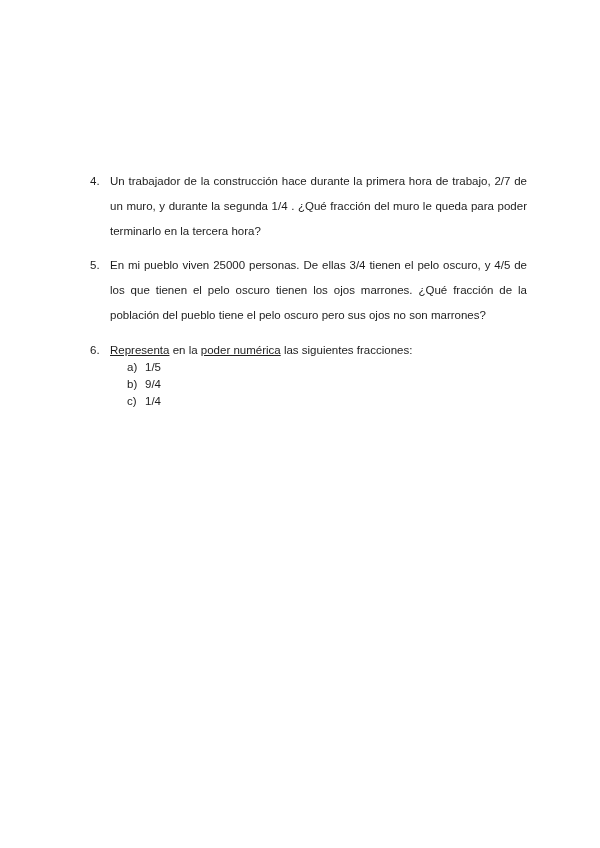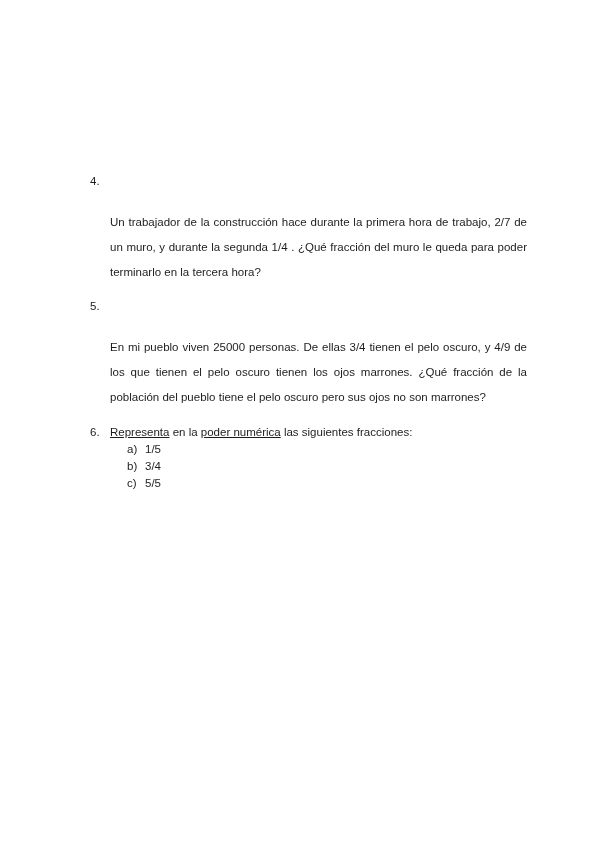--- a/index.html
+++ b/index.html
@@ -27,21 +27,20 @@
     width: 20px;
     flex-shrink: 0;
     line-height: 25px;
   }
   .problem .text {
     flex: 1;
     line-height: 25px;
   }
   .p-justified {
     text-align: justify;
-    margin-top: 41px;
   }
   .gap-after-4 { margin-bottom: 9px; }
   .gap-after-5 { margin-bottom: 14px; }
   .problem.compact .num,
   .problem.compact .text {
     line-height: 17px;
   }
   .u { text-decoration: underline; text-align: right; }
   .sublist { margin: 0; }
   .subitem {
@@ -59,37 +58,37 @@
 
 <div class="page">
 
   <div class="problem gap-after-4">
     <span class="num">4.</span>
     <div class="text p-justified">Un trabajador de la construcción hace durante la primera hora de trabajo, 2/7 de un muro, y durante la segunda 1/4 . ¿Qué fracción del muro le queda para poder terminarlo en la tercera hora?</div>
   </div>
 
   <div class="problem gap-after-5">
     <span class="num">5.</span>
-    <div class="text p-justified">En mi pueblo viven 25000 personas. De ellas 3/4 tienen el pelo oscuro, y 4/9 de los que tienen el pelo oscuro tienen los ojos marrones. ¿Qué fracción de la población del pueblo tiene el pelo oscuro pero sus ojos no son marrones?</div>
+    <div class="text p-justified">En mi pueblo viven 25000 personas. De ellas 3/4 tienen el pelo oscuro, y 4/5 de los que tienen el pelo oscuro tienen los ojos marrones. ¿Qué fracción de la población del pueblo tiene el pelo oscuro pero sus ojos no son marrones?</div>
   </div>
 
   <div class="problem compact">
     <span class="num">6.</span>
     <div class="text">
       <div><span class="u">Representa</span><span> en la </span><span class="u">poder numérica</span><span> las siguientes fracciones:</span></div>
       <div class="sublist">
         <div class="subitem">
           <span class="sublabel">a)</span>
           <span>1/5</span>
         </div>
         <div class="subitem">
           <span class="sublabel">b)</span>
-          <span>3/4</span>
+          <span>9/4</span>
         </div>
         <div class="subitem">
           <span class="sublabel">c)</span>
-          <span>5/5</span>
+          <span>1/4</span>
         </div>
       </div>
     </div>
   </div>
 
 </div>
 
 </body></html>

